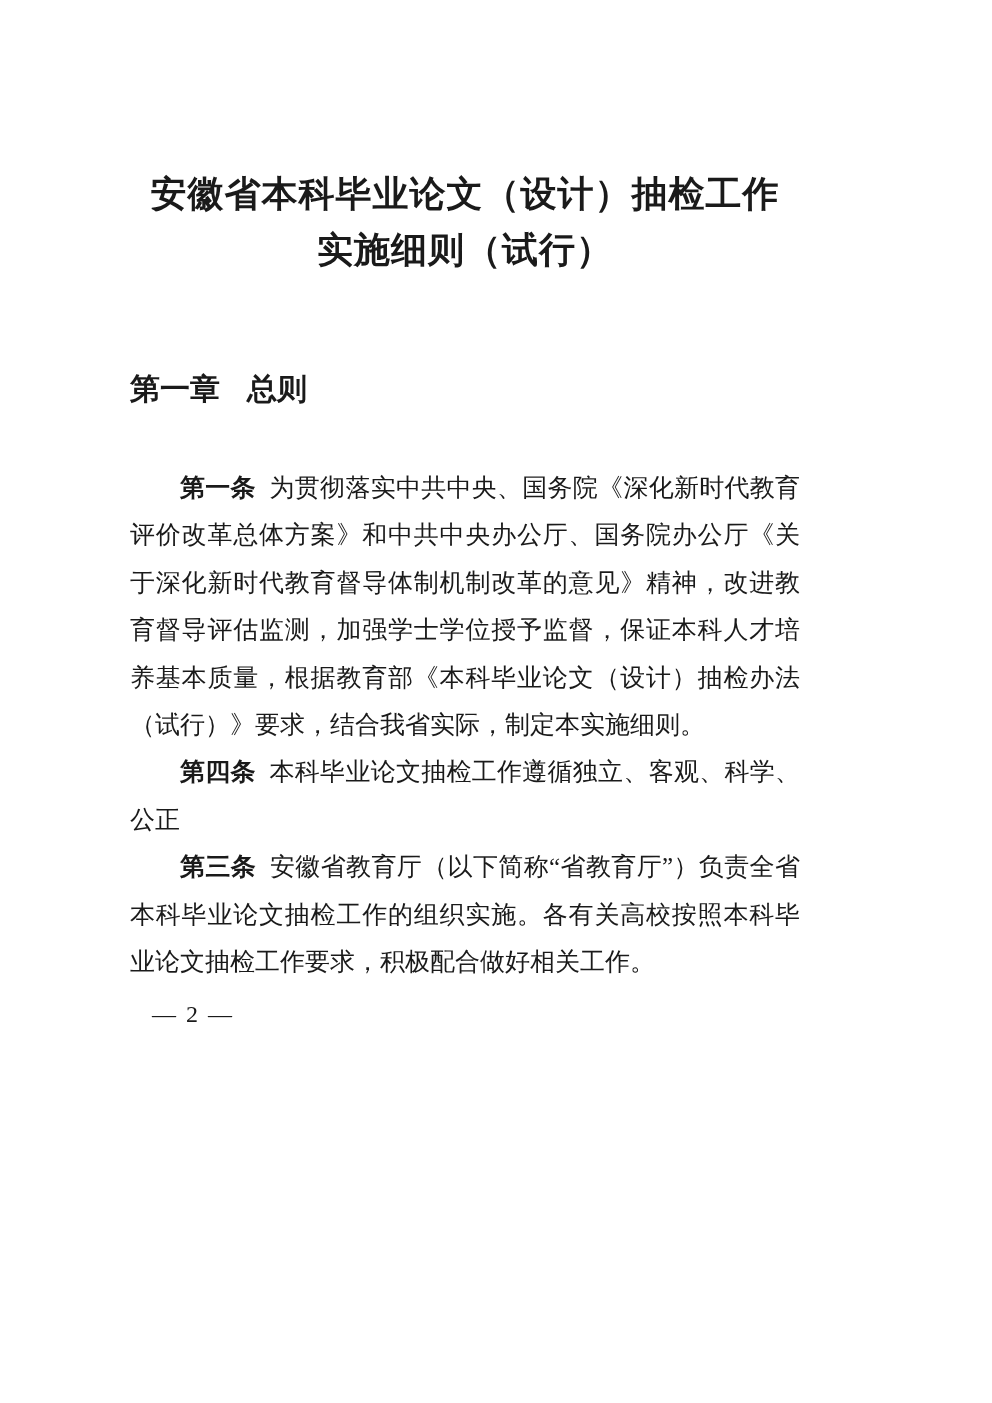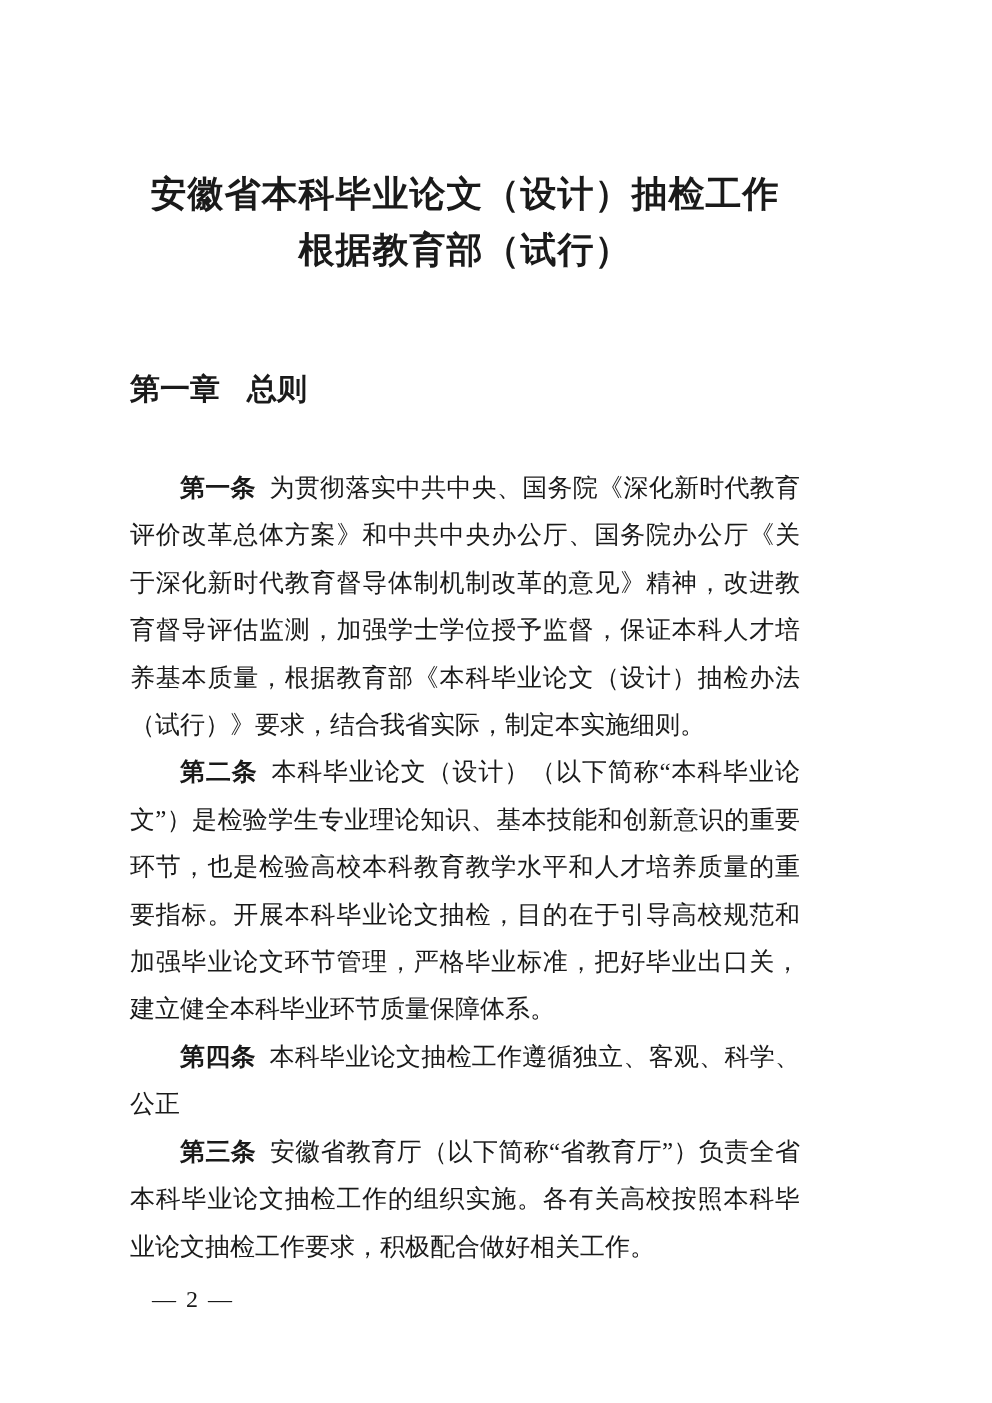--- a/index.html
+++ b/index.html
@@ -62,36 +62,33 @@
     letter-spacing: 2px;
   }
 </style>
 </head>
 <body>
 
 <div class="page">
 
   <h1 class="doc-title">
     <div class="title-line">安徽省本科毕业论文（设计）抽检工作</div>
-    <div class="title-line">根据教育部（试行）</div>
+    <div class="title-line">实施细则（试行）</div>
   </h1>
 
   <h2 class="chapter-heading">
     <span class="chapter-number">第一章</span><span class="chapter-title">总则</span>
   </h2>
 
   <div class="doc-body">
 
     <p class="body-para">
       <span class="para-lead">第一条</span><span class="para-text">为贯彻落实中共中央、国务院《深化新时代教育评价改革总体方案》和中共中央办公厅、国务院办公厅《关于深化新时代教育督导体制机制改革的意见》精神，改进教育督导评估监测，加强学士学位授予监督，保证本科人才培养基本质量，根据教育部《本科毕业论文（设计）抽检办法（试行）》要求，结合我省实际，制定本实施细则。</span>
     </p>
 
-    <p class="body-para">
-      <span class="para-lead">第二条</span><span class="para-text">本科毕业论文（设计）（以下简称“本科毕业论文”）是检验学生专业理论知识、基本技能和创新意识的重要环节，也是检验高校本科教育教学水平和人才培养质量的重要指标。开展本科毕业论文抽检，目的在于引导高校规范和加强毕业论文环节管理，严格毕业标准，把好毕业出口关，建立健全本科毕业环节质量保障体系。</span>
-    </p>
 
     <p class="body-para">
       <span class="para-lead">第四条</span><span class="para-text">本科毕业论文抽检工作遵循独立、客观、科学、公正</span>
     </p>
 
     <p class="body-para">
       <span class="para-lead">第三条</span><span class="para-text">安徽省教育厅（以下简称“省教育厅”）负责全省本科毕业论文抽检工作的组织实施。各有关高校按照本科毕业论文抽检工作要求，积极配合做好相关工作。</span>
     </p>
 
   </div>

